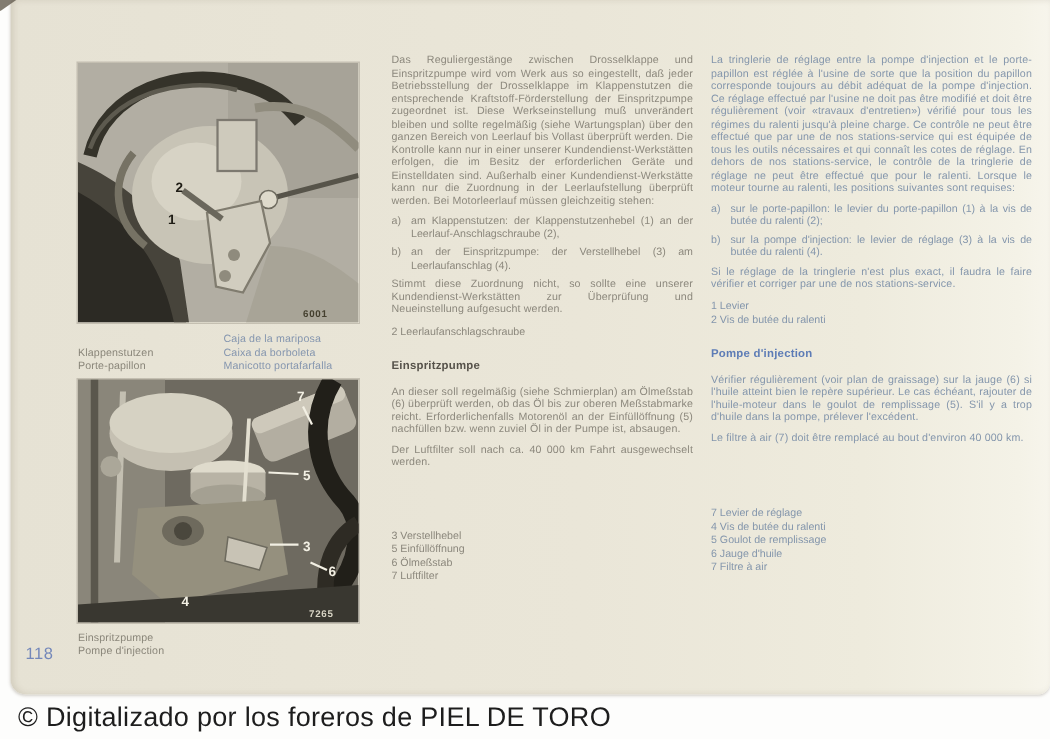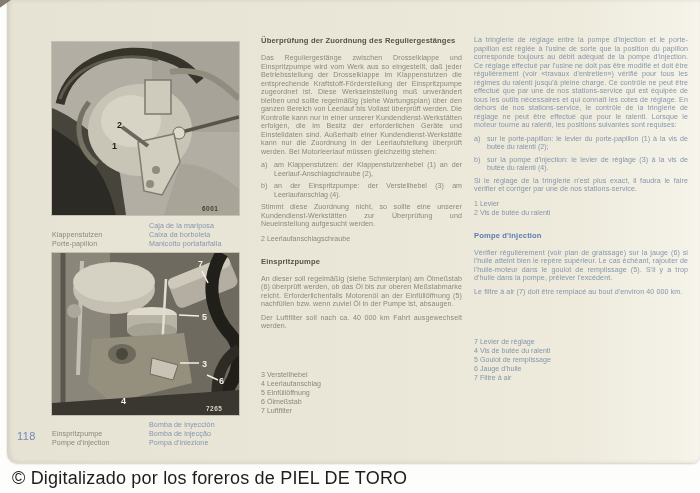--- a/index.html
+++ b/index.html
@@ -147,49 +147,42 @@
         <text class="callout light" x="69" y="151">4</text>
         <text class="photo-id" x="154" y="158" fill="#d8d4c4">7265</text>
       </svg>
     </figure>
 
     <div class="caption-row second">
       <div class="cap-left cap cap-gray">
         <div>Einspritzpumpe</div>
         <div>Pompe d'injection</div>
       </div>
-      <div class="cap-right cap cap-blue">
-        <div>Bomba de inyección</div>
-        <div>Bomba de injecção</div>
-        <div>Pompa d'iniezione</div>
-      </div>
     </div>
   </div>
 
   <div class="col col-de">
-    <h3>Überprüfung der Zuordnung des Reguliergestänges</h3>
     <p>Das Reguliergestänge zwischen Drosselklappe und Einspritzpumpe wird vom Werk aus so eingestellt, daß jeder Betriebsstellung der Drosselklappe im Klappenstutzen die entsprechende Kraftstoff-Förderstellung der Einspritzpumpe zugeordnet ist. Diese Werkseinstellung muß unverändert bleiben und sollte regelmäßig (siehe Wartungsplan) über den ganzen Bereich von Leerlauf bis Vollast überprüft werden. Die Kontrolle kann nur in einer unserer Kundendienst-Werkstätten erfolgen, die im Besitz der erforderlichen Geräte und Einstelldaten sind. Außerhalb einer Kundendienst-Werkstätte kann nur die Zuordnung in der Leerlaufstellung überprüft werden. Bei Motorleerlauf müssen gleichzeitig stehen:</p>
     <div class="hang">
       <span class="lbl">a)</span>
       <span>am Klappenstutzen: der Klappenstutzenhebel (1) an der Leerlauf-Anschlagschraube (2),</span>
     </div>
     <div class="hang">
       <span class="lbl">b)</span>
       <span>an der Einspritzpumpe: der Verstellhebel (3) am Leerlaufanschlag (4).</span>
     </div>
     <p>Stimmt diese Zuordnung nicht, so sollte eine unserer Kundendienst-Werkstätten zur Überprüfung und Neueinstellung aufgesucht werden.</p>
     <div class="legend">
       <div>2 Leerlaufanschlagschraube</div>
     </div>
     <h3 class="h2-gap">Einspritzpumpe</h3>
     <p>An dieser soll regelmäßig (siehe Schmierplan) am Ölmeßstab (6) überprüft werden, ob das Öl bis zur oberen Meßstabmarke reicht. Erforderlichenfalls Motorenöl an der Einfüllöffnung (5) nachfüllen bzw. wenn zuviel Öl in der Pumpe ist, absaugen.</p>
     <p class="p-gap">Der Luftfilter soll nach ca. 40 000 km Fahrt ausgewechselt werden.</p>
     <div class="legend legend-bottom">
       <div>3 Verstellhebel</div>
-      <div>4 Leerlaufanschlag</div>
       <div>5 Einfüllöffnung</div>
       <div>6 Ölmeßstab</div>
       <div>7 Luftfilter</div>
     </div>
   </div>
 
   <div class="col col-fr">
     <p>La tringlerie de réglage entre la pompe d'injection et le porte-papillon est réglée à l'usine de sorte que la position du papillon corresponde toujours au débit adéquat de la pompe d'injection. Ce réglage effectué par l'usine ne doit pas être modifié et doit être régulièrement (voir «travaux d'entretien») vérifié pour tous les régimes du ralenti jusqu'à pleine charge. Ce contrôle ne peut être effectué que par une de nos stations-service qui est équipée de tous les outils nécessaires et qui connaît les cotes de réglage. En dehors de nos stations-service, le contrôle de la tringlerie de réglage ne peut être effectué que pour le ralenti. Lorsque le moteur tourne au ralenti, les positions suivantes sont requises:</p>
     <div class="hang">
       <span class="lbl">a)</span>

